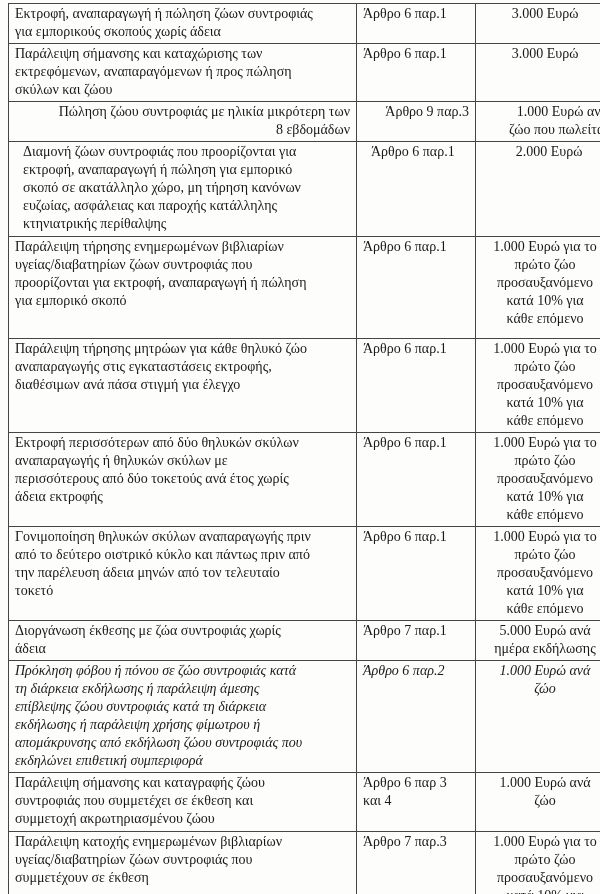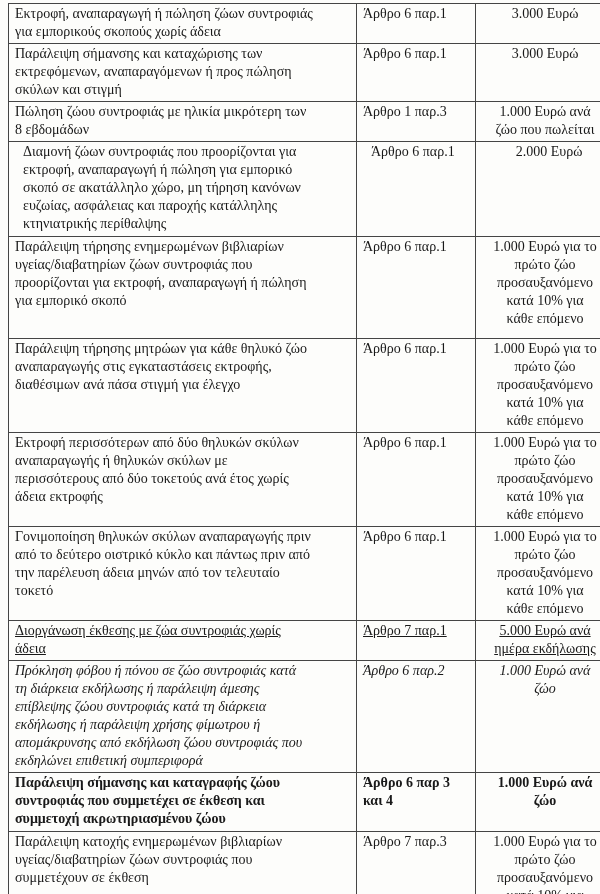--- a/index.html
+++ b/index.html
@@ -35,55 +35,55 @@
     white-space: pre-line;
     overflow: hidden;
   }
   td.col-violation { width: 335px; }
   td.col-article   { width: 106px; padding-left: 7px; }
   td.col-fine      { width: 126px; text-align: center; padding-left: 3px; padding-right: 3px; }
 
   
   tbody tr:nth-child(1)  td { height: 34px; }
   tbody tr:nth-child(2)  td { height: 50px; }
-  tbody tr:nth-child(3)  td { height: 24px; }
+  tbody tr:nth-child(3)  td { height: 24px; text-align: right; }
   tbody tr:nth-child(4)  td { height: 91px; padding-left: 14px; }
   tbody tr:nth-child(5)  td { height: 98px; }
   tbody tr:nth-child(6)  td { height: 89px; }
   tbody tr:nth-child(7)  td { height: 83px; font-family: Liberation Serif, serif; }
   tbody tr:nth-child(8)  td { height: 84px; }
-  tbody tr:nth-child(9)  td { height: 33px; text-decoration: underline; }
+  tbody tr:nth-child(9)  td { height: 33px; }
   tbody tr:nth-child(10) td { height: 101px; font-style: italic; }
-  tbody tr:nth-child(11) td { height: 55px; font-weight: bold; }
+  tbody tr:nth-child(11) td { height: 55px; }
   tbody tr:nth-child(12) td { height: 78px; }
   tbody tr:nth-child(13) td { height: 14px; }
 </style>
 </head>
 <body>
 
 <div class="scan-page">
   <table class="fines-table">
     <tbody id="fines-tbody">
         <tr>
     <td class="col-violation">Εκτροφή, αναπαραγωγή ή πώληση ζώων συντροφιάς
 για εμπορικούς σκοπούς χωρίς άδεια</td>
     <td class="col-article">Άρθρο 6 παρ.1</td>
     <td class="col-fine">3.000 Ευρώ</td>
   </tr>
         <tr>
     <td class="col-violation">Παράλειψη σήμανσης και καταχώρισης των
 εκτρεφόμενων, αναπαραγόμενων ή προς πώληση
-σκύλων και στιγμή</td>
+σκύλων και ζώου</td>
     <td class="col-article">Άρθρο 6 παρ.1</td>
     <td class="col-fine">3.000 Ευρώ</td>
   </tr>
         <tr>
     <td class="col-violation">Πώληση ζώου συντροφιάς με ηλικία μικρότερη των
 8 εβδομάδων</td>
-    <td class="col-article">Άρθρο 1 παρ.3</td>
+    <td class="col-article">Άρθρο 9 παρ.3</td>
     <td class="col-fine">1.000 Ευρώ ανά
 ζώο που πωλείται</td>
   </tr>
         <tr>
     <td class="col-violation">Διαμονή ζώων συντροφιάς που προορίζονται για
 εκτροφή, αναπαραγωγή ή πώληση για εμπορικό
 σκοπό σε ακατάλληλο χώρο, μη τήρηση κανόνων
 ευζωίας, ασφάλειας και παροχής κατάλληλης
 κτηνιατρικής περίθαλψης</td>
     <td class="col-article">Άρθρο 6 παρ.1</td>

